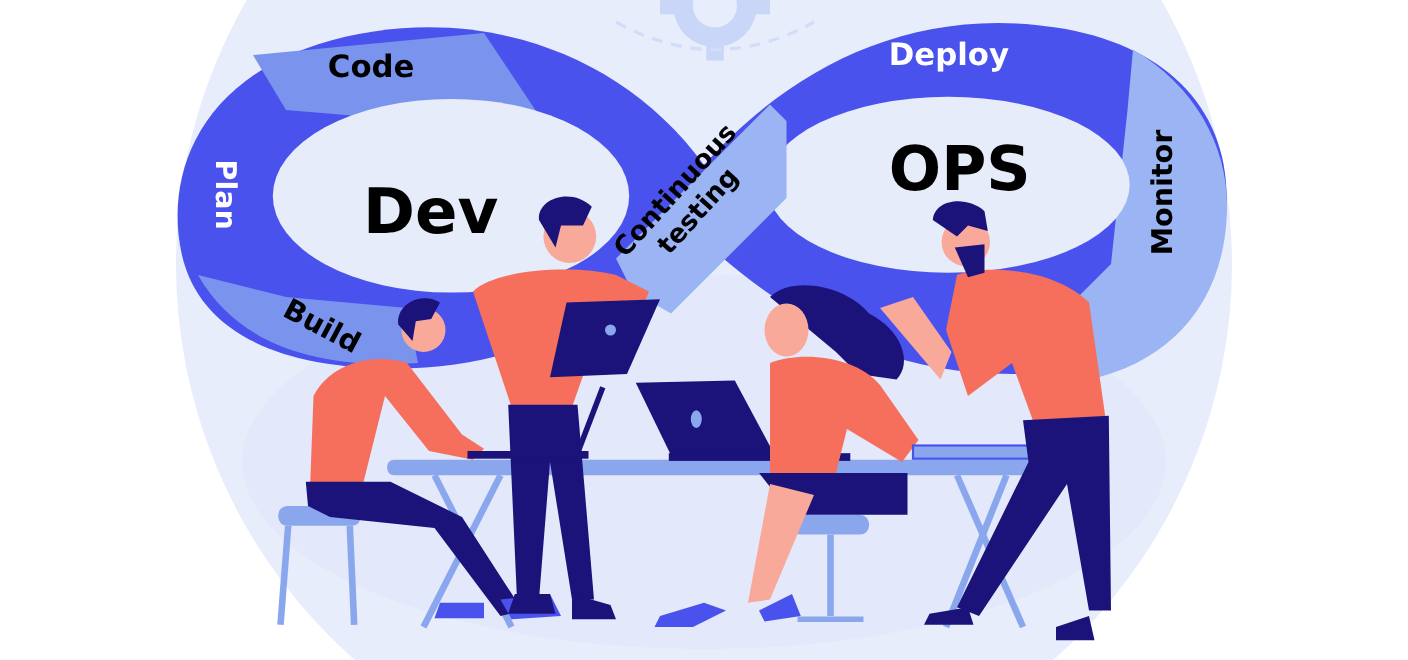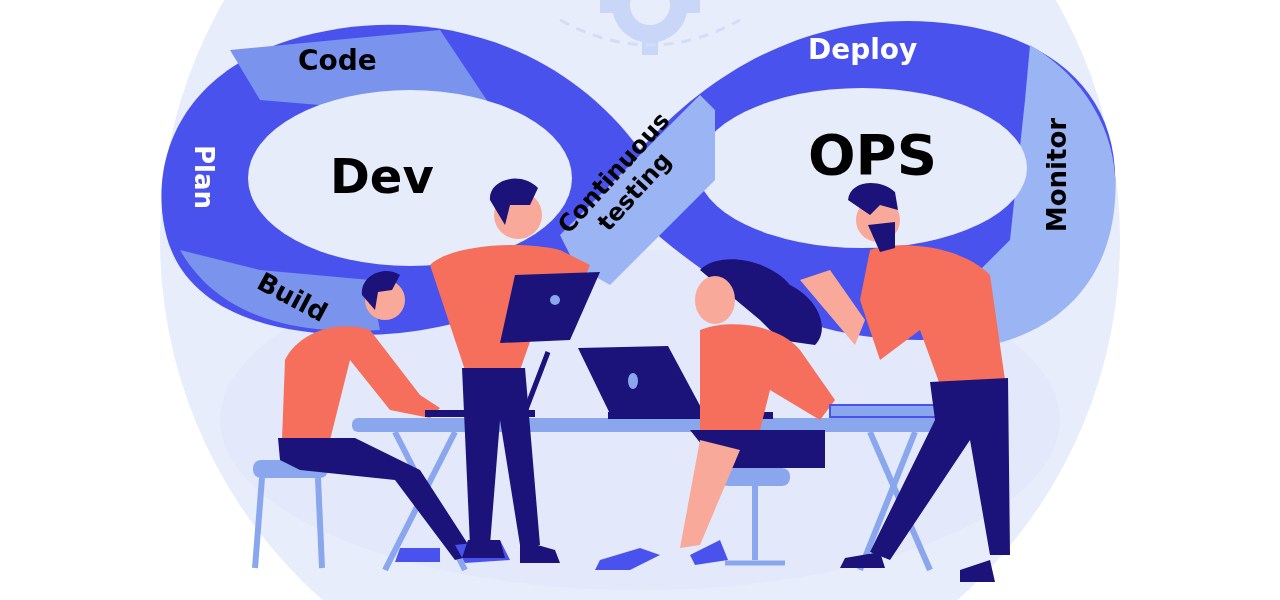--- a/index.html
+++ b/index.html
@@ -111,18 +111,18 @@
     <path d="M960 570 L990 560 L995 582 L960 582 Z" fill="#1b137a"></path>
     <path d="M845 558 L880 552 L885 568 L840 568 Z" fill="#1b137a"></path>
   </g>
 </svg>
 
 <div class="lbl" style="left:298px;top:44px;font-size:28px;color:#000;">Code</div>
 <div class="lbl" style="left:808px;top:33px;font-size:28px;color:#fff;">Deploy</div>
 <div class="lbl" style="left:172px;top:162px;font-size:26px;color:#fff;transform:rotate(90deg);">Plan</div>
 <div class="lbl" style="left:1000px;top:160px;font-size:26px;color:#000;transform:rotate(-90deg);">Monitor</div>
 <div class="lbl" style="left:255px;top:282px;font-size:26px;color:#000;transform:rotate(28deg);">Build</div>
-<div class="lbl" style="left:330px;top:148px;font-size:48px;color:#000;">Dev</div>
+<div class="lbl" style="left:330px;top:160px;font-size:57px;color:#000;">Dev</div>
 <div class="lbl" style="left:808px;top:122px;font-size:56px;color:#000;">OPS</div>
 <div class="lbl" style="left:548px;top:155px;font-size:24px;color:#000;line-height:1.15;text-align:center;transform:rotate(-48deg);">
   <div>Continuous</div>
   <div>testing</div>
 </div>
 
 </body></html>

